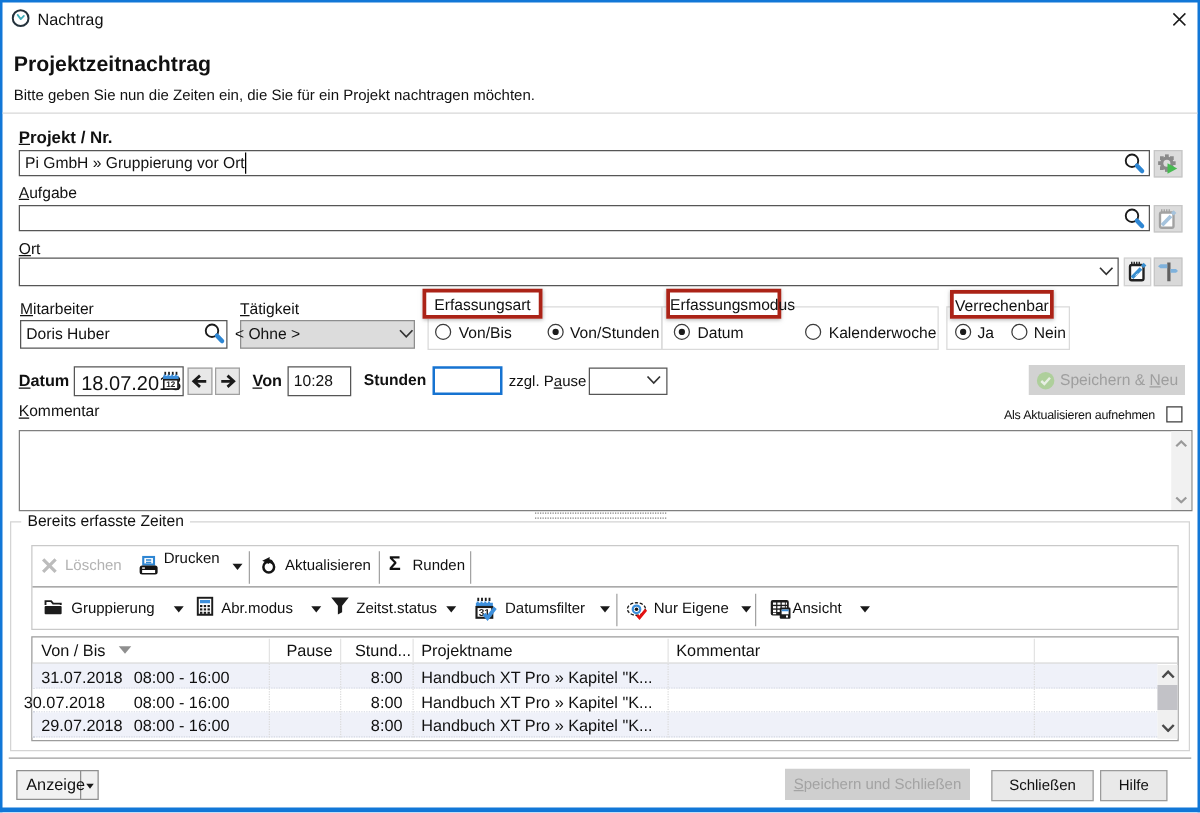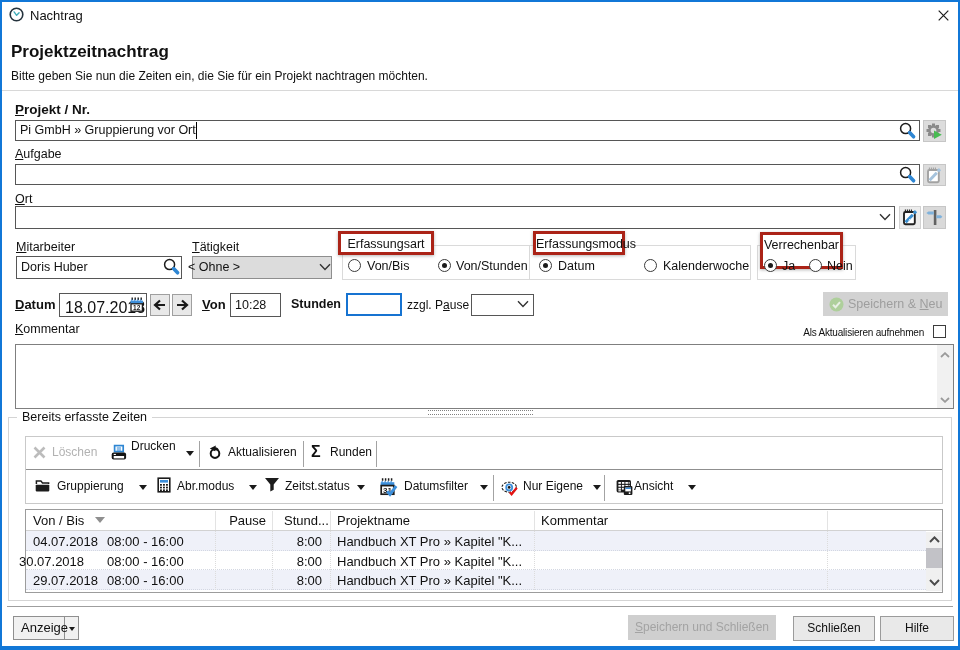--- a/index.html
+++ b/index.html
@@ -119,21 +119,21 @@
 <div class="ab" style="left:456px;top:259px">Von/Stunden</div>
 
 <div class="fs" style="left:529px;top:245px;width:222px;height:35px"></div>
 <div class="redbox" style="left:533px;top:231px;width:92px;height:24px;line-height:21px;font-size:12.5px">Erfassungsmodus</div>
 <div class="radio sel" style="left:539px;top:259px"></div>
 <div class="ab" style="left:558px;top:259px">Datum</div>
 <div class="radio" style="left:644px;top:259px"></div>
 <div class="ab" style="left:663px;top:259px">Kalenderwoche</div>
 
 <div class="fs" style="left:757px;top:245px;width:99px;height:35px"></div>
-<div class="redbox" style="left:760px;top:232px;width:83px;height:37px;line-height:20px;font-size:12.5px">Verrechenbar</div>
+<div class="redbox" style="left:760px;top:232px;width:83px;height:23px;line-height:20px;font-size:12.5px">Verrechenbar</div>
 <div class="radio sel" style="left:764px;top:259px"></div>
 <div class="ab" style="left:782px;top:259px">Ja</div>
 <div class="radio" style="left:809px;top:259px"></div>
 <div class="ab" style="left:827px;top:259px">Nein</div>
 
 <div class="ab b" style="left:15px;top:297px;font-size:13px"><u>D</u>atum</div>
 <div class="fld" style="left:59px;top:293px;width:88px;height:24px"></div>
 <div class="ab" style="left:65px;top:299px;font-size:16px">18.07.2018</div>
 <svg class="ab" style="left:130px;top:297px" width="14" height="15" viewBox="0 0 14 15">
  <path d="M2.2 0.4 v2.6 M5.2 0.4 v2.6 M8.2 0.4 v2.6 M11.2 0.4 v2.6" stroke="#1c1c1c" stroke-width="1.4" fill="none"></path>
@@ -293,21 +293,21 @@
 <div class="ab" style="left:215px;top:511px;width:1px;height:19px;background:#e3e3e3"></div>
 <div class="ab" style="left:272px;top:511px;width:1px;height:19px;background:#e3e3e3"></div>
 <div class="ab" style="left:330px;top:511px;width:1px;height:19px;background:#e3e3e3"></div>
 <div class="ab" style="left:534px;top:511px;width:1px;height:19px;background:#e3e3e3"></div>
 <div class="ab" style="left:827px;top:511px;width:1px;height:19px;background:#e3e3e3"></div>
 
 <div class="ab row" style="left:26px;top:531px;width:900px;height:20px;background:#eff1f9;border-bottom:1px dotted #d3d7e2"></div>
 <div class="ab row" style="left:26px;top:551px;width:900px;height:19px;background:#fff;border-bottom:1px dotted #d3d7e2"></div>
 <div class="ab row" style="left:26px;top:570px;width:900px;height:20px;background:#eff1f9;border-bottom:1px dotted #d3d7e2"></div>
 
-<div class="hdr" style="left:33px;top:534px">04.07.2018</div>
+<div class="hdr" style="left:33px;top:534px">31.07.2018</div>
 <div class="hdr" style="left:107px;top:534px">08:00 - 16:00</div>
 <div class="hdr" style="left:272px;top:534px;width:50px;text-align:right">8:00</div>
 <div class="hdr" style="left:337px;top:534px">Handbuch XT Pro » Kapitel "K...</div>
 <div class="hdr" style="left:19px;top:554px">30.07.2018</div>
 <div class="hdr" style="left:107px;top:554px">08:00 - 16:00</div>
 <div class="hdr" style="left:272px;top:554px;width:50px;text-align:right">8:00</div>
 <div class="hdr" style="left:337px;top:554px">Handbuch XT Pro » Kapitel "K...</div>
 <div class="hdr" style="left:33px;top:573px">29.07.2018</div>
 <div class="hdr" style="left:107px;top:573px">08:00 - 16:00</div>
 <div class="hdr" style="left:272px;top:573px;width:50px;text-align:right">8:00</div>
@@ -329,13 +329,13 @@
 </svg>
 
 <div class="ab" style="left:7px;top:606px;width:946px;height:1px;background:#9e9e9e"></div>
 <div class="ab" style="left:13px;top:616px;width:66px;height:24px;border:1px solid #8f8f8f;background:#f1f1f1"></div>
 <div class="ab" style="left:64px;top:616px;width:1px;height:24px;background:#8f8f8f"></div>
 <div class="ab" style="left:21px;top:620px;font-size:13px">Anzeige</div>
 <div class="caret" style="left:69px;top:627px;border-left-width:3.5px;border-right-width:3.5px;border-top-width:4.5px"></div>
 
 <div class="ab" style="left:628px;top:615px;width:148px;height:25px;background:#cfcfcf;color:#a3a3a3;font-size:12px;text-align:center;line-height:25px"><u>S</u>peichern und Schließen</div>
 <div class="ab" style="left:793px;top:616px;width:82px;height:25px;background:#e9e9e9;border:1px solid #9b9b9b;font-size:12px;text-align:center;line-height:23px">Schließen</div>
-<div class="ab" style="left:880px;top:616px;width:74px;height:25px;background:#e9e9e9;border:1px solid #9b9b9b;font-size:12px;text-align:center;line-height:23px">Hilfe</div>
+<div class="ab" style="left:880px;top:616px;width:54px;height:25px;background:#e9e9e9;border:1px solid #9b9b9b;font-size:12px;text-align:center;line-height:23px">Hilfe</div>
 
 </body></html>

